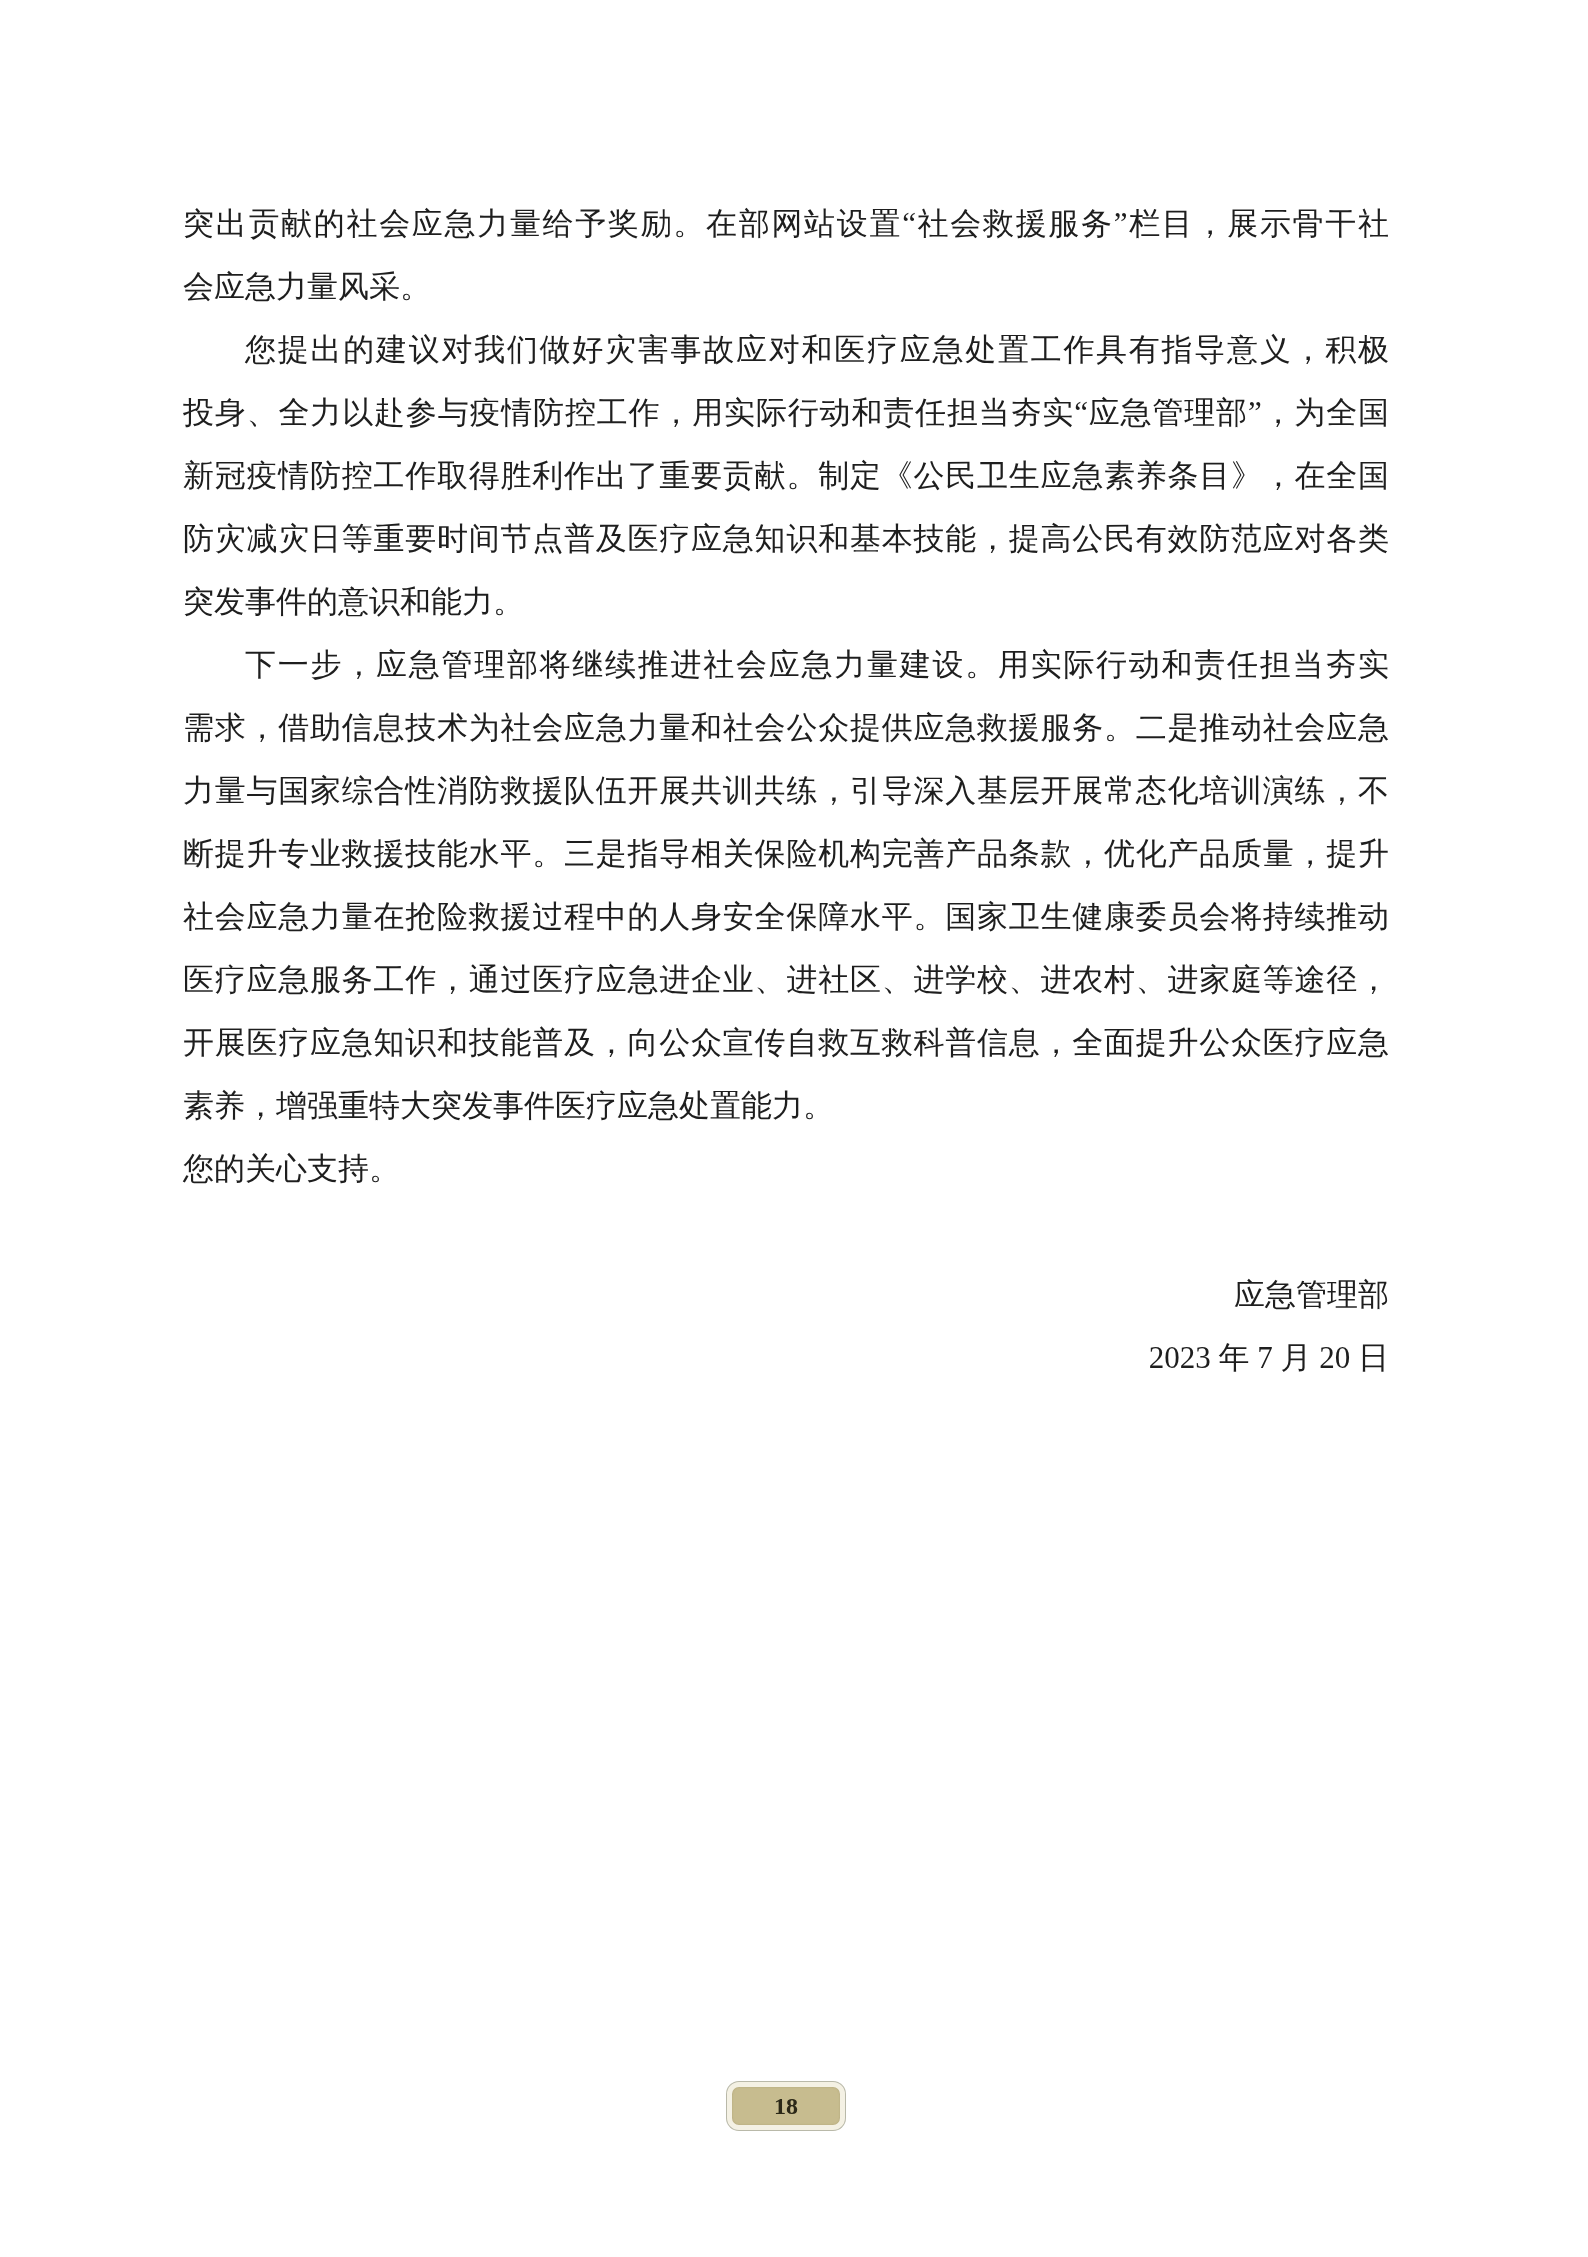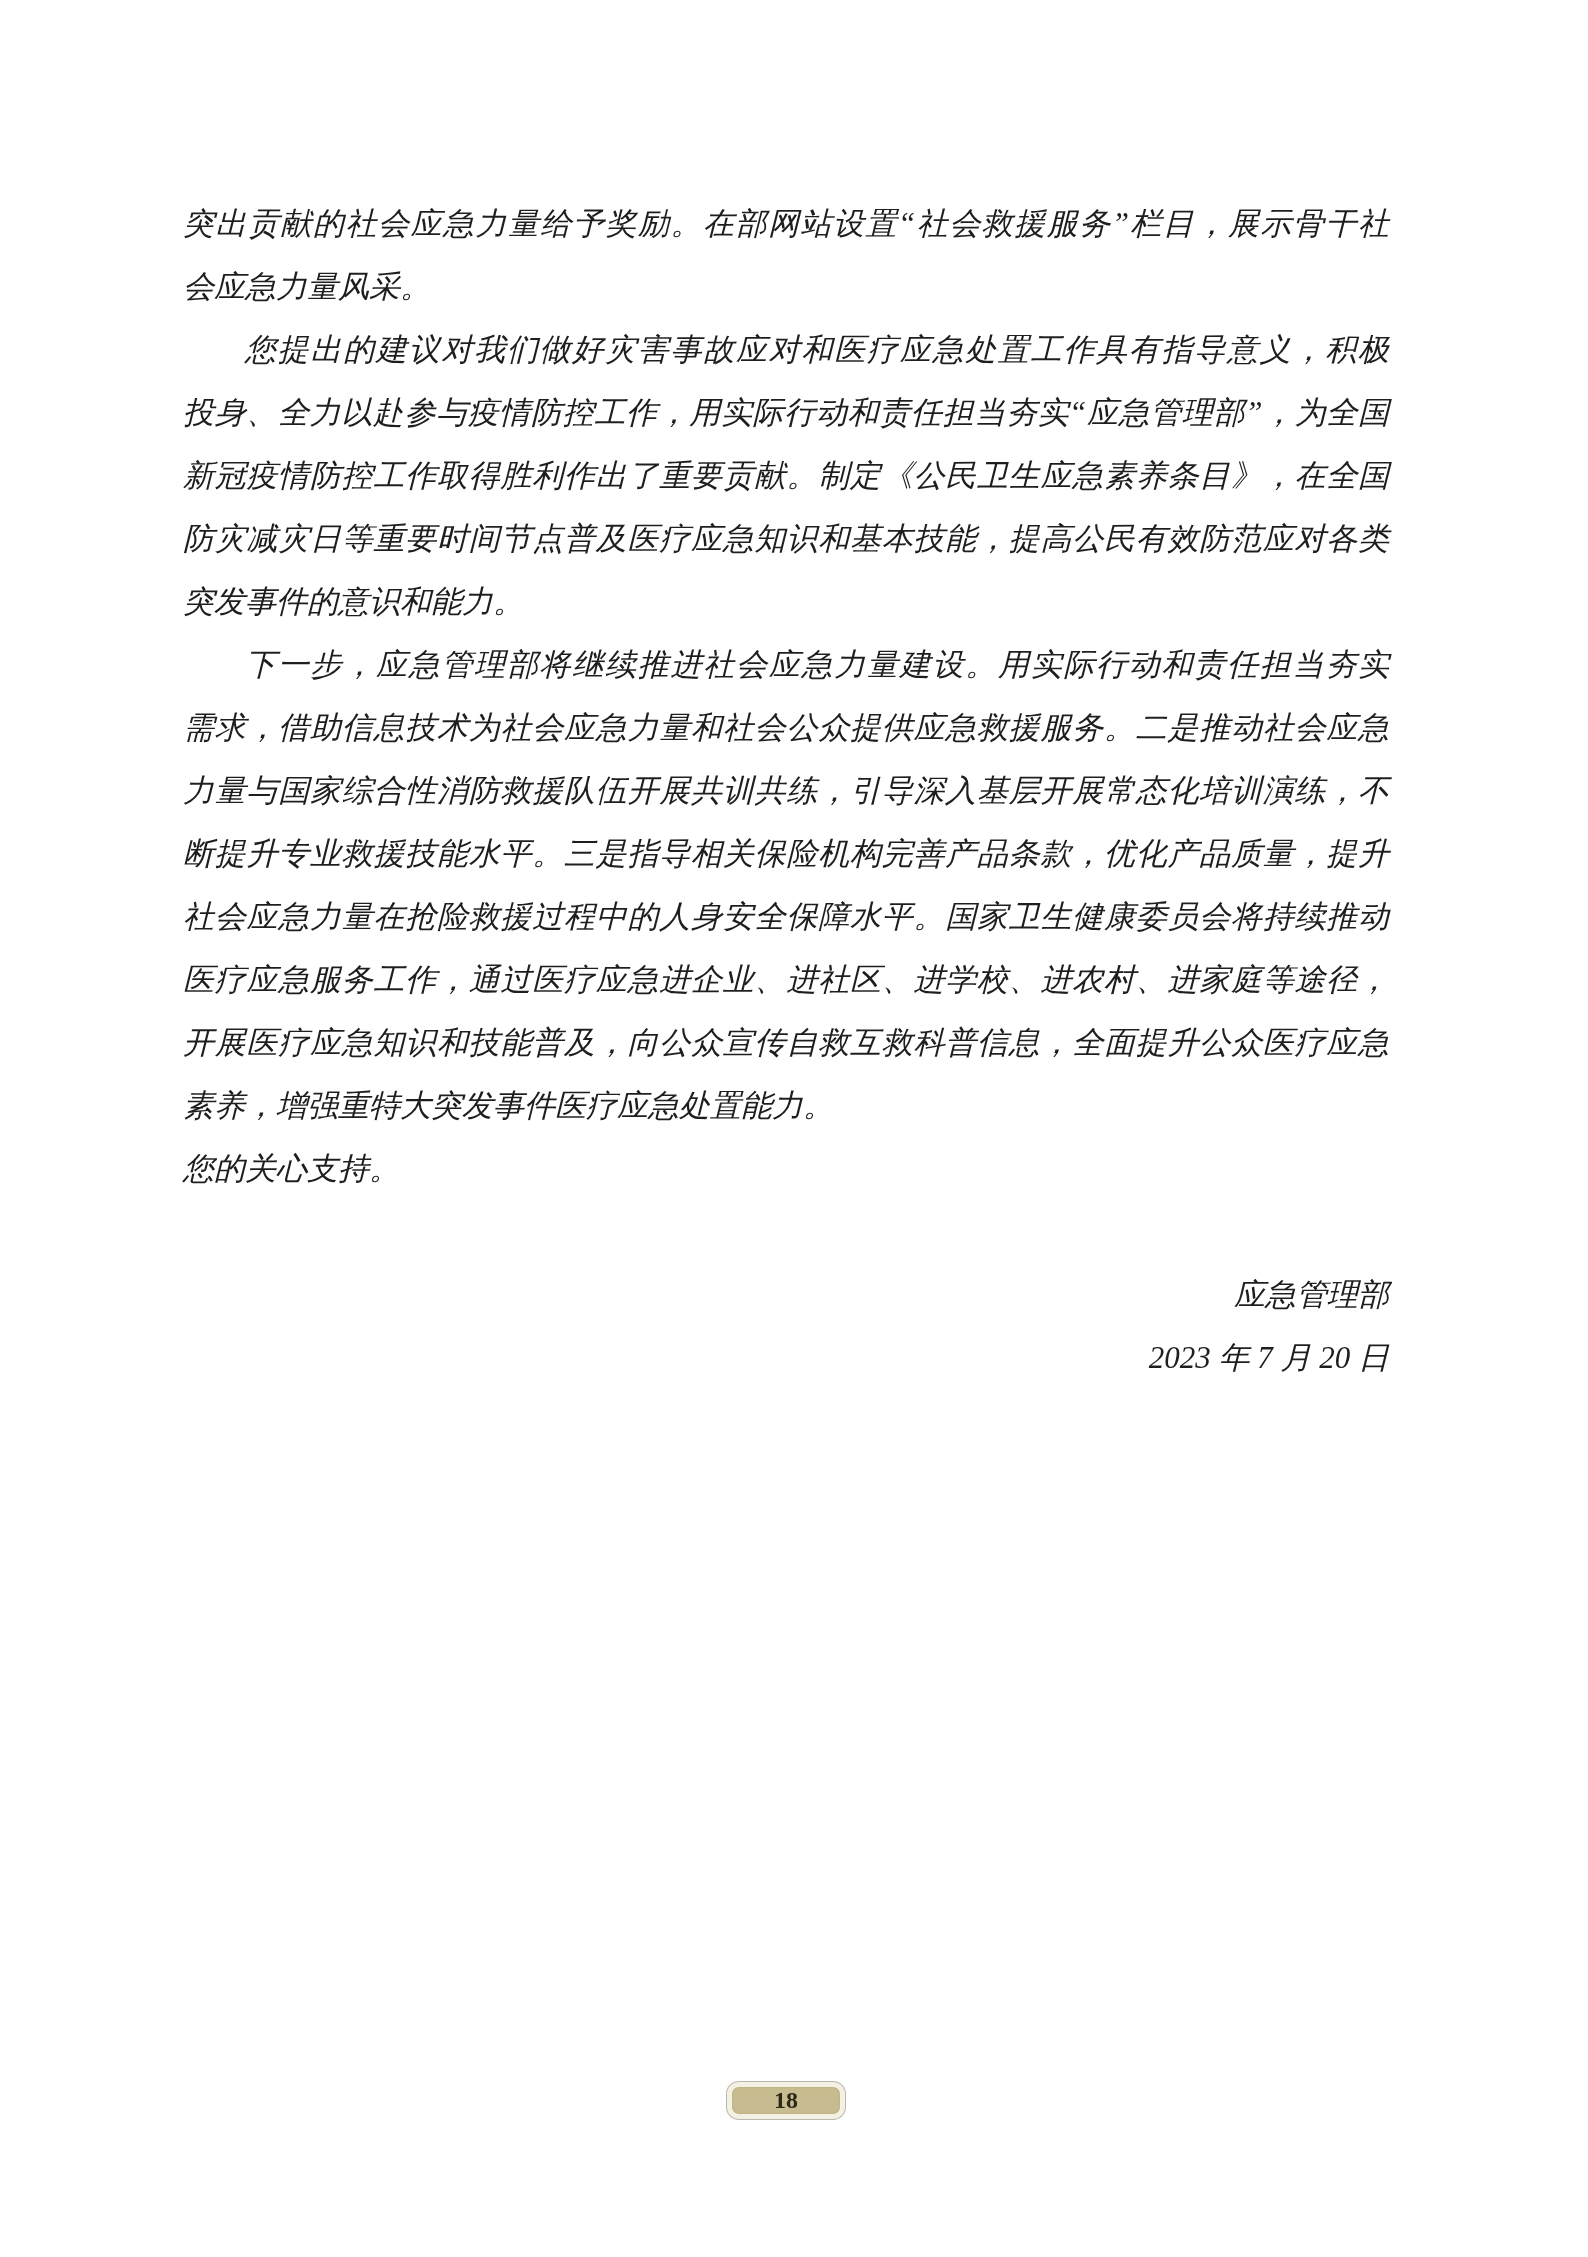--- a/index.html
+++ b/index.html
@@ -26,21 +26,20 @@
     left: 183px;
     top: 192px;
     width: 1206px;
     font-size: 31px;
     line-height: 63px;
     letter-spacing: 0;
   }
   .tl {
     text-align: justify;
     white-space: normal;
-    font-style: italic;
   }
   
   .fill {
     text-align-last: justify;
   }
   
   .ind {
     text-indent: 62px;
   }
   
@@ -50,21 +49,21 @@
   }
   .sig .sigline {
     text-align: right;
   }
   
   .badge {
     position: absolute;
     left: 727px;
     top: 2082px;
     width: 118px;
-    height: 37px;
+    height: 48px;
     box-sizing: border-box;
     background: #c7bc8f;
     border: 5px solid #f4f1e4;
     border-radius: 12px;
     box-shadow: 0 0 0 1px #b9b9a9, inset 0 0 2px rgba(120,110,70,0.35);
     display: flex;
     align-items: center;
     justify-content: center;
   }
   .badge span {

